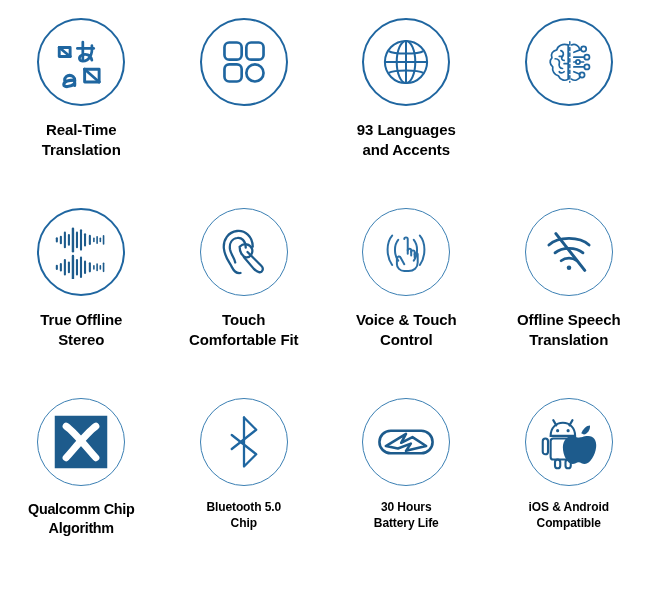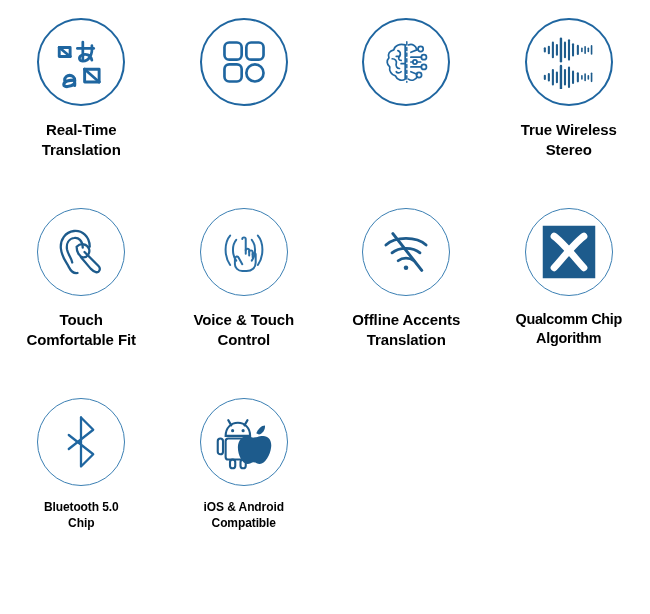--- a/index.html
+++ b/index.html
@@ -101,20 +101,34 @@
     <div class="icon-badge">
       <svg width="50" height="50" viewBox="0 0 64 64" fill="none" stroke="#1f66a0" stroke-width="3.4">
         <rect x="7" y="7" width="22" height="22" rx="6"></rect>
         <rect x="35" y="7" width="22" height="22" rx="6"></rect>
         <rect x="7" y="35" width="22" height="22" rx="6"></rect>
         <circle cx="46" cy="46" r="11"></circle>
       </svg>
     </div>
   </div>
 
+  <div class="feature-cell">
+    <div class="icon-badge">
+      <svg width="54" height="54" viewBox="0 0 64 64" fill="none" stroke="#1f66a0" stroke-width="2.4">
+        <circle cx="32" cy="32" r="25"></circle>
+        <ellipse cx="32" cy="32" rx="11" ry="25"></ellipse>
+        <line x1="32" y1="7" x2="32" y2="57"></line>
+        <line x1="7" y1="32" x2="57" y2="32"></line>
+        <path d="M11.5 19 C18 23, 46 23, 52.5 19"></path>
+        <path d="M11.5 45 C18 41, 46 41, 52.5 45"></path>
+      </svg>
+    </div>
+    <div class="feature-label">93 Languages
+and Accents</div>
+  </div>
 
   <div class="feature-cell">
     <div class="icon-badge">
       <svg width="52" height="52" viewBox="0 0 64 64" fill="none" stroke="#1f66a0" stroke-width="2.1" stroke-linecap="round" stroke-linejoin="round">
 
         <path d="M31 11 C24 9, 18 12, 17 17 C12 18, 9 22, 11 27 C8 30, 8 35, 12 38 C11 43, 14 48, 19 49 C21 54, 27 56, 31 53 Z"></path>
         <path d="M22 18 C25 19, 26 22, 24 25 C22 27, 23 30, 26 30"></path>
         <path d="M15 28 C19 28, 21 31, 20 34 C19 37, 21 40, 24 40"></path>
         <path d="M26 44 C24 46, 21 46, 20 44"></path>
         <path d="M24 25 L20 25"></path>
@@ -168,21 +182,21 @@
           <line x1="36" y1="5" x2="36" y2="29"></line>
           <line x1="41" y1="10" x2="41" y2="24"></line>
           <line x1="47" y1="12" x2="47" y2="22"></line>
           <line x1="52" y1="15" x2="52" y2="19" stroke-width="2"></line>
           <line x1="56" y1="13" x2="56" y2="21" stroke-width="2"></line>
           <line x1="60" y1="15" x2="60" y2="19" stroke-width="2"></line>
           <line x1="64" y1="12" x2="64" y2="22" stroke-width="2"></line>
         </g>
       </svg>
     </div>
-    <div class="feature-label">True Wireless
+    <div class="feature-label">True Offline
 Stereo</div>
   </div>
 
   <div class="feature-cell">
     <div class="icon-badge thin">
       <svg width="56" height="56" viewBox="0 0 64 64" fill="none" stroke="#1d5b8c" stroke-width="2.6" stroke-linecap="round" stroke-linejoin="round">
 
         <path d="M42 26 C42 14, 33 7, 24 8 C14 9, 8 18, 9 28 C10 38, 15 43, 18 49 C20 53, 23 57, 28 56"></path>
 
         <path d="M34 27 C34 19, 29 15, 24 16 C18 17, 15 22, 16 29 C17 35, 21 38, 22 44"></path>
@@ -219,21 +233,21 @@
   <div class="feature-cell">
     <div class="icon-badge thin">
       <svg width="56" height="52" viewBox="0 0 64 58" fill="none" stroke="#1d5b8c" stroke-width="3.2" stroke-linecap="round">
         <path d="M9 21 C20 11, 44 11, 55 21"></path>
         <path d="M16 30 C24 23, 40 23, 48 30"></path>
         <path d="M23 39 C28 35, 36 35, 41 39"></path>
         <circle cx="32" cy="47" r="2.6" fill="#1d5b8c" stroke="none"></circle>
         <line x1="17" y1="8" x2="50" y2="50" stroke-width="3.4"></line>
       </svg>
     </div>
-    <div class="feature-label">Offline Accents
+    <div class="feature-label">Offline Speech
 Translation</div>
   </div>
 
   <div class="feature-cell row3 cell-qualcomm">
     <div class="icon-badge thin">
       <svg width="56" height="56" viewBox="0 0 64 64" fill="none">
         <rect x="2" y="2" width="60" height="60" fill="#1d5b8c"></rect>
         <path d="M15 14 C24 20, 40 40, 49 50" stroke="#ffffff" stroke-width="8" stroke-linecap="round" fill="none"></path>
         <path d="M49 14 C40 20, 24 40, 15 50" stroke="#ffffff" stroke-width="8" stroke-linecap="round" fill="none"></path>
       </svg>
@@ -246,20 +260,30 @@
     <div class="icon-badge thin">
       <svg width="50" height="56" viewBox="0 0 48 64" fill="none" stroke="#1f66a0" stroke-width="2.6" stroke-linejoin="round" stroke-linecap="round">
         <path d="M24 4 L24 60 L38 46 L10 24"></path>
         <path d="M24 4 L38 18 L10 40"></path>
       </svg>
     </div>
     <div class="feature-label">Bluetooth 5.0
 Chip</div>
   </div>
 
+  <div class="feature-cell row3">
+    <div class="icon-badge thin">
+      <svg width="58" height="36" viewBox="0 0 72 42" fill="none" stroke="#1d5b8c" stroke-width="3.2" stroke-linejoin="round" stroke-linecap="round">
+        <rect x="3" y="7" width="66" height="28" rx="14"></rect>
+        <path d="M11 26 L36 11 L30 22 L44 15 L61 26 L36 32 L42 23 L26 29 Z"></path>
+      </svg>
+    </div>
+    <div class="feature-label">30 Hours
+Battery Life</div>
+  </div>
 
   <div class="feature-cell row3">
     <div class="icon-badge thin">
       <svg width="60" height="56" viewBox="0 0 68 64" fill="none">
         <g stroke="#1d5b8c" stroke-width="2.4" fill="none" stroke-linecap="round">
 
           <path d="M13 25 C13 16, 19 10, 27 10 C35 10, 41 16, 41 25 Z"></path>
           <line x1="16" y1="7" x2="19.5" y2="13"></line>
           <line x1="38" y1="7" x2="34.5" y2="13"></line>
           <circle cx="21" cy="19" r="1.8" fill="#1d5b8c" stroke="none"></circle>

